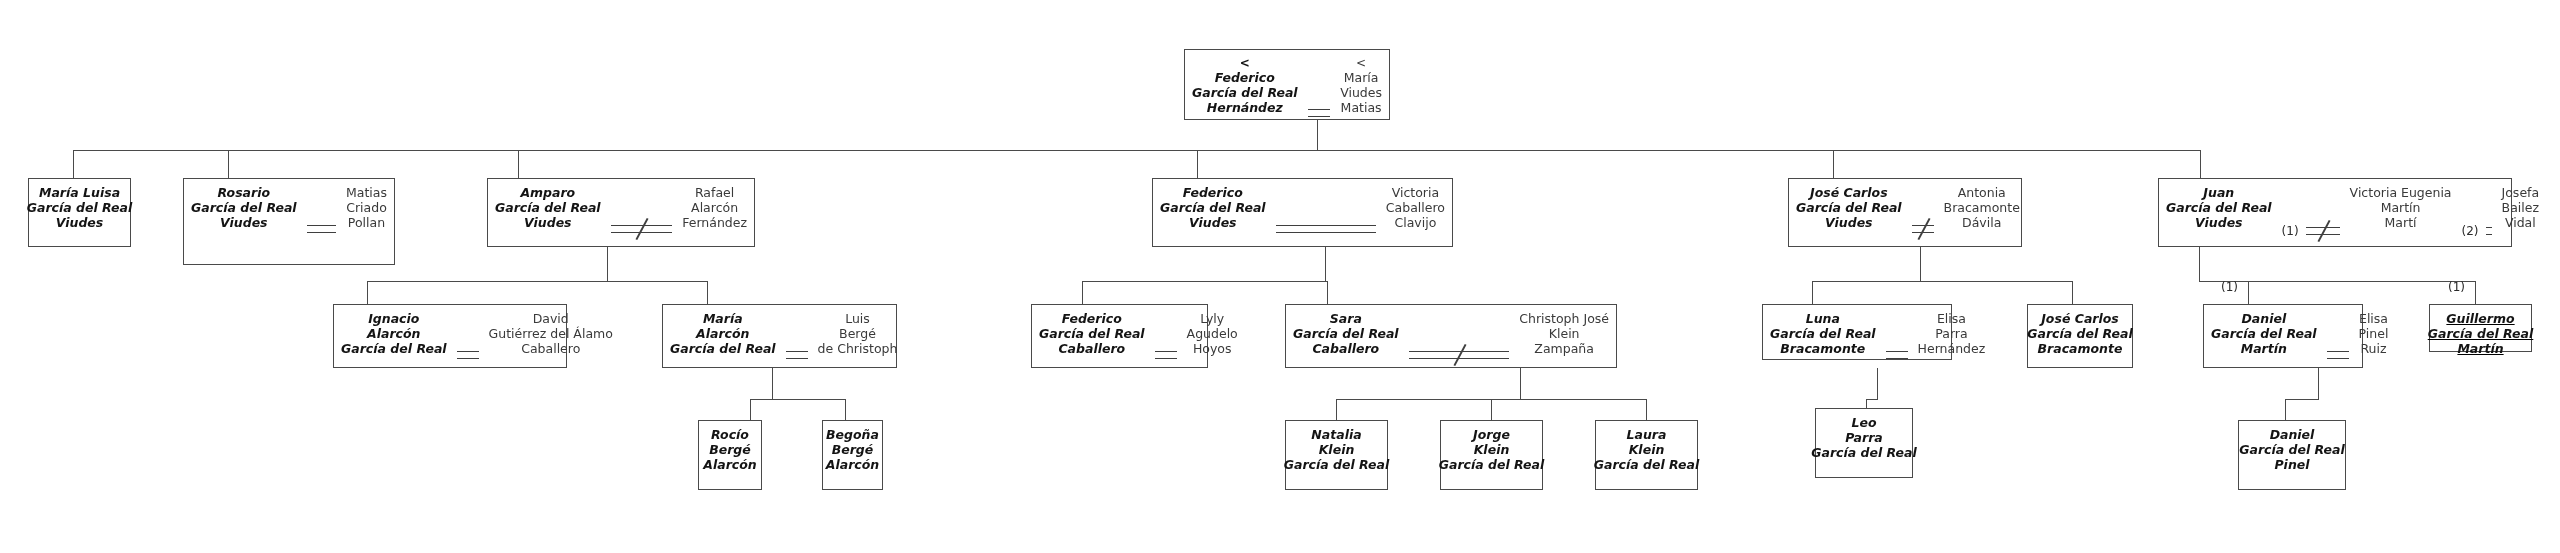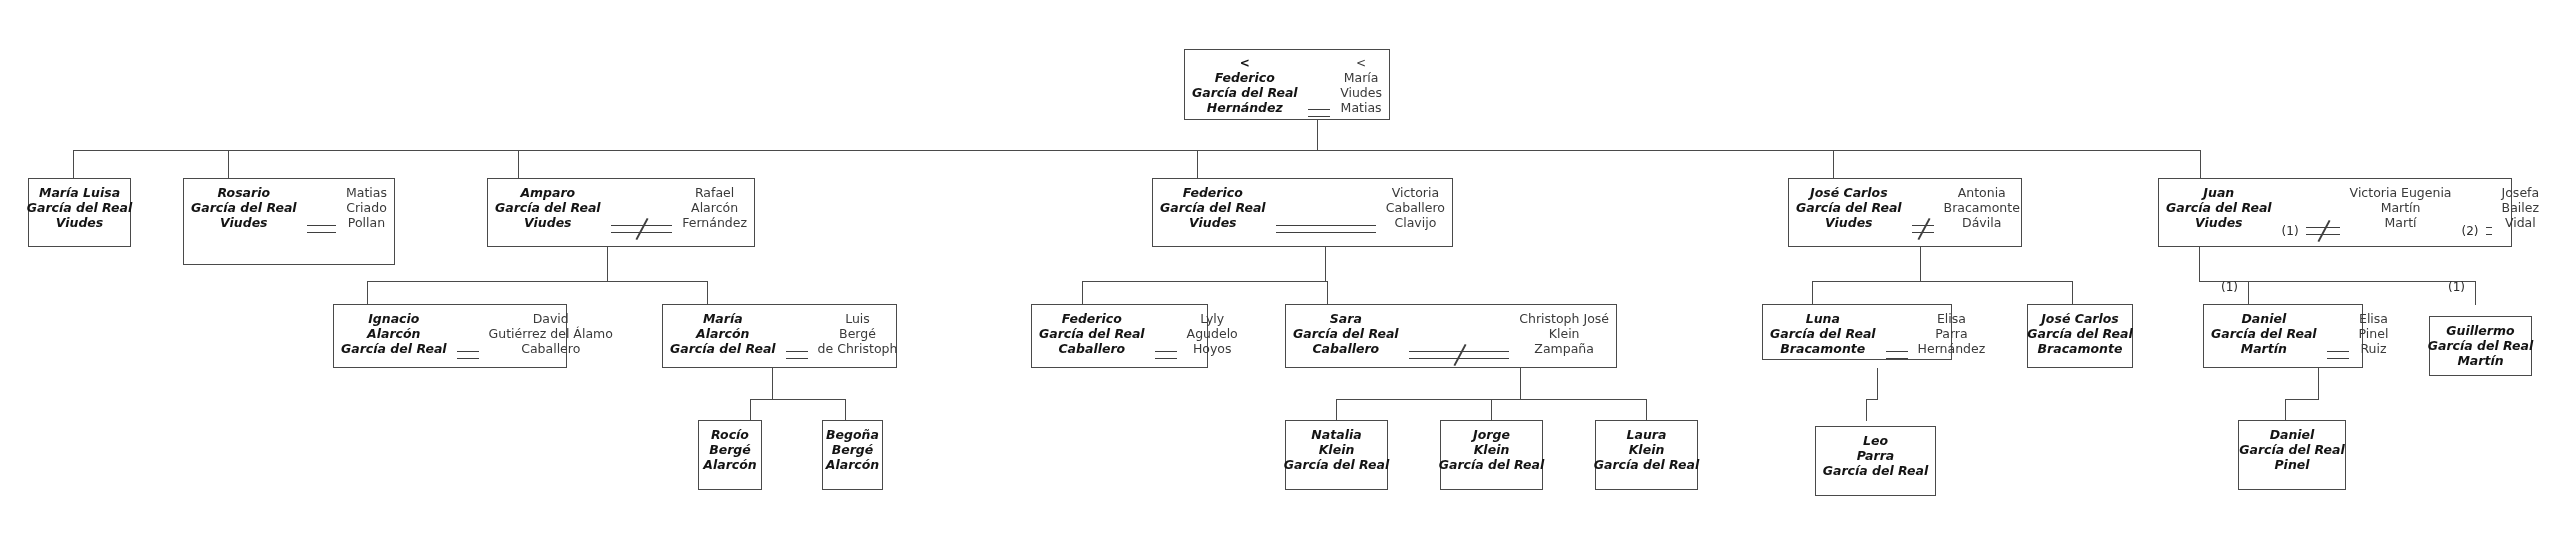--- a/index.html
+++ b/index.html
@@ -266,21 +266,21 @@
       </div>
       <div class="mwrap">
         <div class="mlines"></div>
       </div>
       <div class="person">
         <div>Elisa</div>
         <div>Pinel</div>
         <div>Ruiz</div>
       </div>
     </div>
-    <div class="fbox single" style="left: 2429px; top: 316px; width: 103px; height: 60px;">
+    <div class="fbox single" style="left: 2429px; top: 304px; width: 103px; height: 48px; text-decoration: underline;">
       <div class="person bold">
         <div>Guillermo</div>
         <div>García del Real</div>
         <div>Martín</div>
       </div>
     </div>
     <div class="fbox single" style="left: 698px; top: 420px; width: 64px; height: 70px;">
       <div class="person bold">
         <div>Rocío</div>
         <div>Bergé</div>
@@ -308,21 +308,21 @@
         <div>García del Real</div>
       </div>
     </div>
     <div class="fbox single" style="left: 1595px; top: 420px; width: 103px; height: 70px;">
       <div class="person bold">
         <div>Laura</div>
         <div>Klein</div>
         <div>García del Real</div>
       </div>
     </div>
-    <div class="fbox single" style="left: 1815px; top: 426px; width: 121px; height: 70px;">
+    <div class="fbox single" style="left: 1815px; top: 408px; width: 98px; height: 70px;">
       <div class="person bold">
         <div>Leo</div>
         <div>Parra</div>
         <div>García del Real</div>
       </div>
     </div>
     <div class="fbox single" style="left: 2238px; top: 420px; width: 108px; height: 70px;">
       <div class="person bold">
         <div>Daniel</div>
         <div>García del Real</div>

